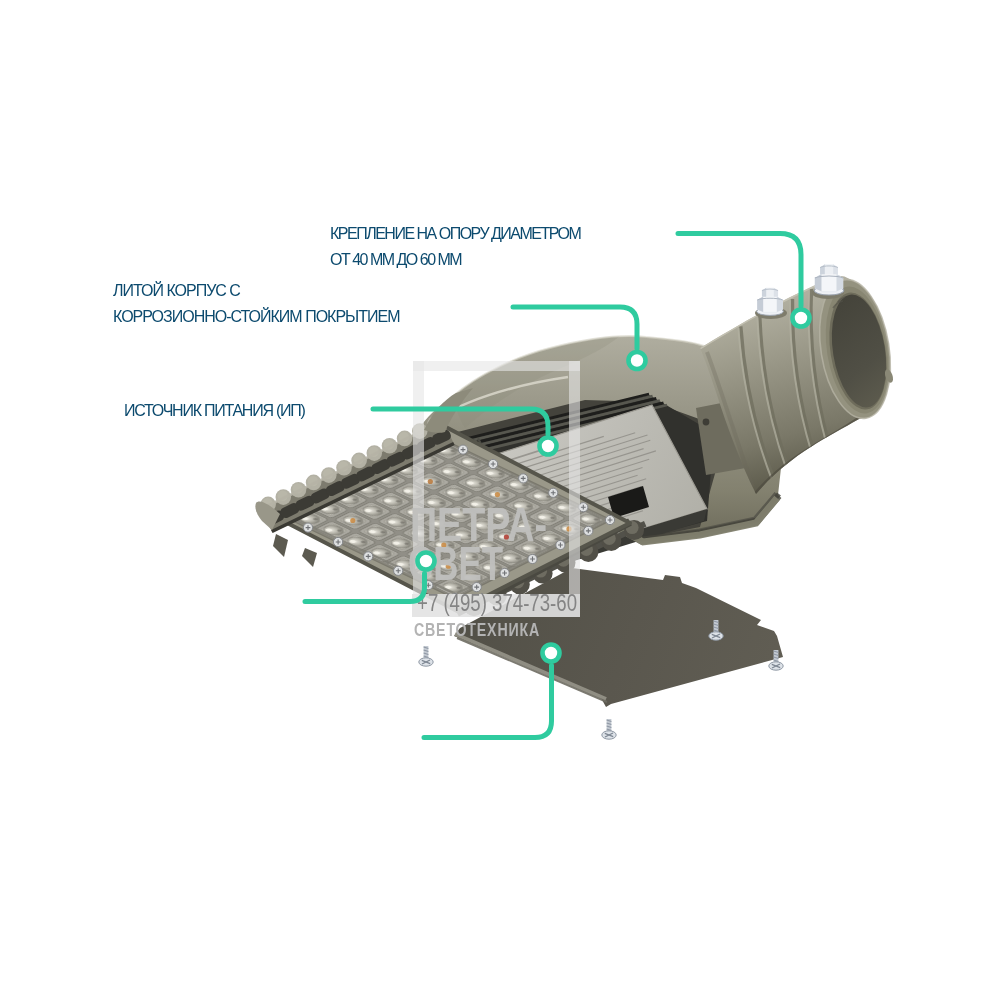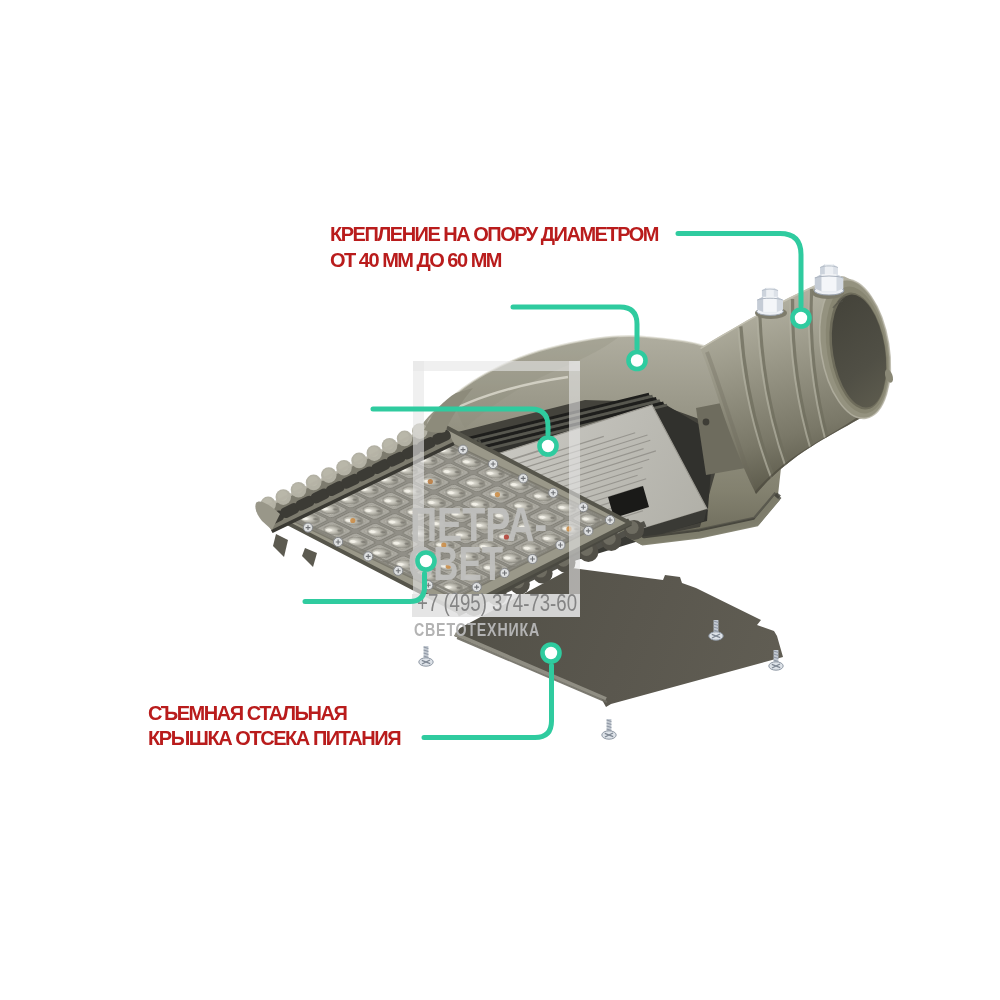--- a/index.html
+++ b/index.html
@@ -1,17 +1,17 @@
 <!DOCTYPE html>
 <html><head><meta charset="utf-8">
 <style>
 html,body { margin:0; padding:0; background:#ffffff; }
 #stage { position:relative; width:1000px; height:1000px; overflow:hidden;
   font-family:"Liberation Sans", sans-serif; }
-.lbl { position:absolute; font-weight:700; font-size:20px; color:#b91c1c; white-space:nowrap; }
+.lbl { position:absolute; font-weight:400; font-size:16px; color:#0c4a6e; white-space:nowrap; }
 </style></head>
 <body>
 <div id="stage">
 <svg width="1000" height="1000" viewBox="0 0 1000 1000">
 <defs>
 <linearGradient id="gHous" x1="0" y1="330" x2="0" y2="545" gradientUnits="userSpaceOnUse">
  <stop offset="0" stop-color="#b1afa1"></stop>
           <stop offset="0.35" stop-color="#9a9889"></stop>
  <stop offset="0.75" stop-color="#83816f"></stop>
           <stop offset="1" stop-color="#6b6959"></stop>
@@ -341,14 +341,15 @@
 <path d="M 513,307 H 620 Q 637,307 637,324 V 348.5" fill="none" stroke="#2fcb9f" stroke-width="5" stroke-linecap="round"></path>
       <circle cx="637" cy="360.5" r="8.5" fill="#ffffff" stroke="#2fcb9f" stroke-width="4.6"></circle>
 <path d="M 373,409 H 531 Q 548,409 548,426 V 434" fill="none" stroke="#2fcb9f" stroke-width="5" stroke-linecap="round"></path>
       <circle cx="548" cy="446" r="8.5" fill="#ffffff" stroke="#2fcb9f" stroke-width="4.6"></circle>
 <path d="M 305,601.5 H 410 Q 424.5,601.5 424.5,587 V 573.5" fill="none" stroke="#2fcb9f" stroke-width="5" stroke-linecap="round"></path>
       <circle cx="426" cy="561" r="8.5" fill="#ffffff" stroke="#2fcb9f" stroke-width="4.6"></circle>
 <path d="M 424,737.5 H 535 Q 551.5,737.5 551.5,721 V 665.5" fill="none" stroke="#2fcb9f" stroke-width="5" stroke-linecap="round"></path>
       <circle cx="551" cy="653" r="8.5" fill="#ffffff" stroke="#2fcb9f" stroke-width="4.6"></circle>
 </svg>
 <div class="lbl" id="lbl0" style="left:330px;top:220.5px;line-height:26px;letter-spacing:-1.5px">КРЕПЛЕНИЕ НА ОПОРУ ДИАМЕТРОМ<br>ОТ 40 ММ ДО 60 ММ</div>
-<div class="lbl" id="lbl4" style="left:148px;top:700.5px;line-height:25px;letter-spacing:-1.45px">СЪЕМНАЯ СТАЛЬНАЯ<br>КРЫШКА ОТСЕКА ПИТАНИЯ</div>
+<div class="lbl" id="lbl1" style="left:113px;top:277.5px;line-height:26px;letter-spacing:-1.0px">ЛИТОЙ КОРПУС С<br>КОРРОЗИОННО-СТОЙКИМ ПОКРЫТИЕМ</div>
+<div class="lbl" id="lbl2" style="left:124px;top:397.5px;line-height:26px;letter-spacing:-1.25px">ИСТОЧНИК ПИТАНИЯ (ИП)</div>
 </div>
 
 </body></html>

